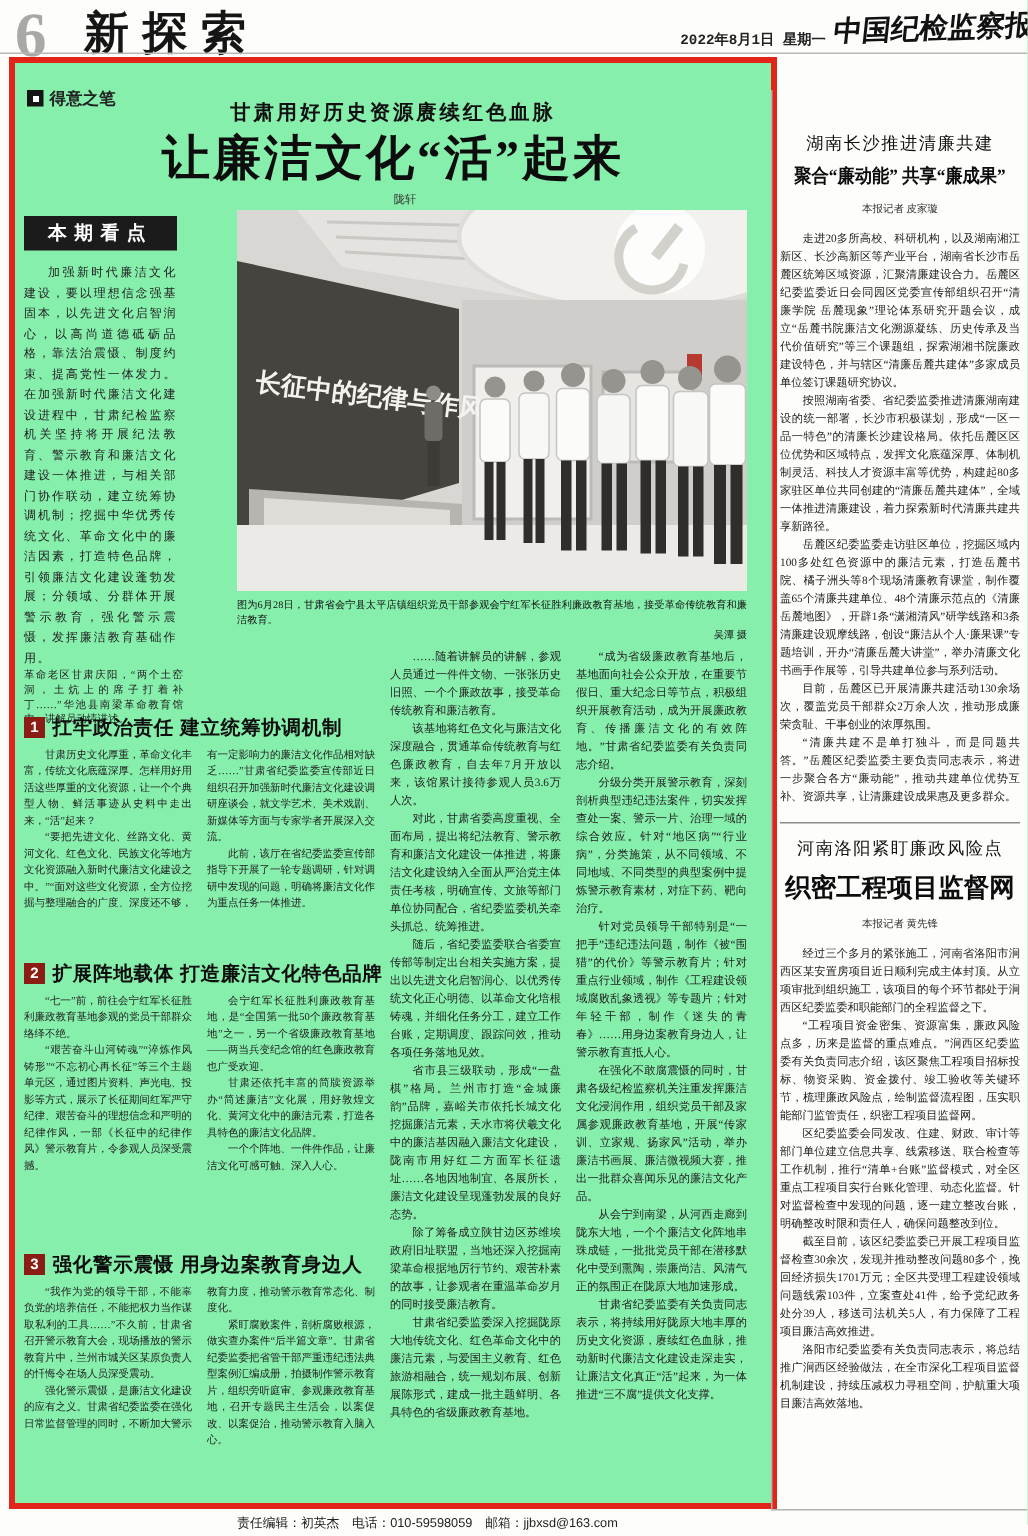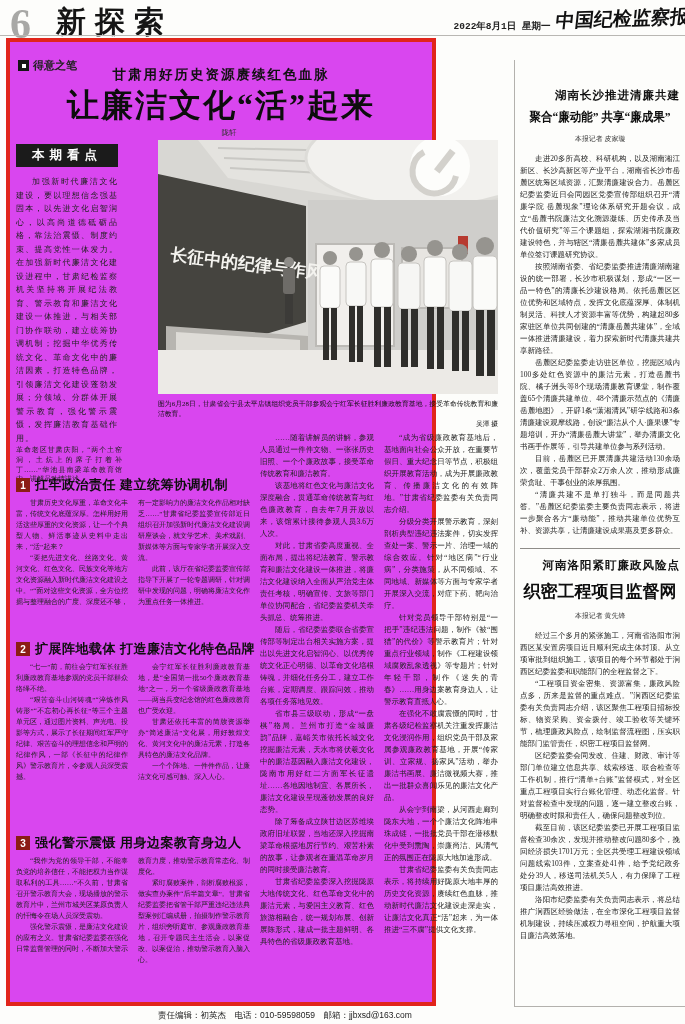--- a/index.html
+++ b/index.html
@@ -14,21 +14,21 @@
   
   .page-num{left:10px;top:0px;font-size:42px;color:#a8a8a6;font-weight:bold;}
   .section-name{left:56px;top:2px;font-size:30px;font-weight:bold;letter-spacing:9px;color:#151515;}
   .section-bar{left:58px;top:44px;width:116px;height:5px;background:#151515;}
   .header-line{left:0;top:35px;width:685px;height:1px;background:#b9b7b3;}
   .date-line{left:452px;top:20px;width:100px;font-size:9.5px;text-align:center;color:#222;font-family:Liberation Mono, monospace;font-weight:bold;}
   .masthead{left:556px;top:6px;width:129px;font-size:19px;font-weight:900;letter-spacing:0px;
     transform:skewX(-8deg) rotate(-2deg);color:#111;white-space:nowrap;}
 
   
-  .red-frame{left:6px;top:38px;width:430px;height:968px;border:4px solid #e1251b;background:#d946ef;box-sizing:border-box;}
+  .red-frame{left:6px;top:38px;width:512px;height:968px;border:4px solid #e1251b;background:#86efac;box-sizing:border-box;}
   .tag-row{left:8px;top:16px;display:flex;align-items:center;gap:4px;font-size:11px;font-weight:bold;color:#222;}
   .tag-icon{width:11px;height:11px;background:#151515;display:inline-flex;align-items:center;justify-content:center;}
   .tag-icon span{width:4px;height:4px;background:#fff;display:block;}
   .kicker{left:0;right:0;top:24px;text-align:center;font-size:13.5px;font-weight:bold;letter-spacing:2px;color:#111;}
   .headline{left:0;right:0;top:42px;text-align:center;font-size:32px;font-weight:900;letter-spacing:2px;color:#0d0d0d;}
   .byline{left:0;right:0;top:86px;text-align:center;font-size:7.5px;color:#333;padding-left:16px;}
 
   .highlights{left:6px;top:102px;width:102px;}
   .hl-bar{background:#1b1b1b;color:#fff;text-align:center;font-size:12.5px;font-weight:bold;letter-spacing:5px;padding:3px 0;}
   .hl-text{margin-top:8px;font-size:8px;line-height:13.5px;letter-spacing:1px;font-weight:normal;text-align:justify;color:#222;text-indent:2em;}
@@ -52,21 +52,21 @@
   .rflow{left:250px;top:390px;width:238px;height:562px;column-count:2;column-gap:10px;
     font-size:7.5px;line-height:12px;text-align:justify;color:#222;overflow:hidden;position:absolute;}
 
   
   .vrule{left:514px;top:60px;width:1px;height:946px;background:#b3b1ad;}
   .rc-divider{left:520px;top:548px;width:160px;height:1px;background:#8e8c88;}
   .bottom-right-line{left:514px;top:1006px;width:171px;height:1px;background:#b3b1ad;}
 
   .article1{left:520px;top:88px;width:160px;}
   .article2{left:520px;top:558px;width:160px;}
-  .rc-kicker{text-align:right;font-size:11.5px;font-weight:bold;letter-spacing:1px;color:#111;white-space:nowrap;}
+  .rc-kicker{text-align:center;font-size:11.5px;font-weight:normal;letter-spacing:1px;color:#111;white-space:nowrap;}
   .a1-title{margin-top:6px;text-align:center;font-size:12.5px;font-weight:900;white-space:nowrap;transform:scaleX(0.92);transform-origin:center;color:#0d0d0d;}
   .a2-title{margin-top:7px;text-align:center;font-size:17px;font-weight:900;letter-spacing:0px;white-space:nowrap;color:#0d0d0d;}
   .rc-byline{margin-top:8px;text-align:center;font-size:7px;color:#333;}
   .rc-body{margin-top:9px;font-size:7.5px;line-height:12px;text-align:justify;color:#222;}
 
   
   .footer{left:0;top:1010px;width:570px;text-align:center;font-size:8.5px;color:#222;font-family:"Liberation Sans",sans-serif;}
 </style>
 </head>
 <body>
@@ -215,21 +215,21 @@
 
   <div class="rflow">
       <p>……随着讲解员的讲解，参观人员通过一件件文物、一张张历史旧照、一个个廉政故事，接受革命传统教育和廉洁教育。</p>
       <p>该基地将红色文化与廉洁文化深度融合，贯通革命传统教育与红色廉政教育，自去年7月开放以来，该馆累计接待参观人员3.6万人次。</p>
       <p>对此，甘肃省委高度重视、全面布局，提出将纪法教育、警示教育和廉洁文化建设一体推进，将廉洁文化建设纳入全面从严治党主体责任考核，明确宣传、文旅等部门单位协同配合，省纪委监委机关牵头抓总、统筹推进。</p>
       <p>随后，省纪委监委联合省委宣传部等制定出台相关实施方案，提出以先进文化启智润心、以优秀传统文化正心明德、以革命文化培根铸魂，并细化任务分工，建立工作台账，定期调度、跟踪问效，推动各项任务落地见效。</p>
       <p>省市县三级联动，形成“一盘棋”格局。兰州市打造“金城廉韵”品牌，嘉峪关市依托长城文化挖掘廉洁元素，天水市将伏羲文化中的廉洁基因融入廉洁文化建设，陇南市用好红二方面军长征遗址……各地因地制宜、各展所长，廉洁文化建设呈现蓬勃发展的良好态势。</p>
       <p>除了筹备成立陕甘边区苏维埃政府旧址联盟，当地还深入挖掘南梁革命根据地厉行节约、艰苦朴素的故事，让参观者在重温革命岁月的同时接受廉洁教育。</p>
       <p>甘肃省纪委监委深入挖掘陇原大地传统文化、红色革命文化中的廉洁元素，与爱国主义教育、红色旅游相融合，统一规划布展、创新展陈形式，建成一批主题鲜明、各具特色的省级廉政教育基地。</p>
       <p>“成为省级廉政教育基地后，基地面向社会公众开放，在重要节假日、重大纪念日等节点，积极组织开展教育活动，成为开展廉政教育、传播廉洁文化的有效阵地。”甘肃省纪委监委有关负责同志介绍。</p>
-      <p>分级分类开展警示教育，深刻剖析典型违纪违法案件，切实发挥查处一案、警示一片、治理一域的综合效应。针对“地区病”“行业病”，分类施策，从不同领域、不同地域、新媒体等方面与专家学者开展深入交流，对症下药、靶向治疗。</p>
+      <p>分级分类开展警示教育，深刻剖析典型违纪违法案件，切实发挥查处一案、警示一片、治理一域的综合效应。针对“地区病”“行业病”，分类施策，从不同领域、不同地域、不同类型的典型案例中提炼警示教育素材，对症下药、靶向治疗。</p>
       <p>针对党员领导干部特别是“一把手”违纪违法问题，制作《被“围猎”的代价》等警示教育片；针对重点行业领域，制作《工程建设领域腐败乱象透视》等专题片；针对年轻干部，制作《迷失的青春》……用身边案教育身边人，让警示教育直抵人心。</p>
       <p>在强化不敢腐震慑的同时，甘肃各级纪检监察机关注重发挥廉洁文化浸润作用，组织党员干部及家属参观廉政教育基地，开展“传家训、立家规、扬家风”活动，举办廉洁书画展、廉洁微视频大赛，推出一批群众喜闻乐见的廉洁文化产品。</p>
       <p>从会宁到南梁，从河西走廊到陇东大地，一个个廉洁文化阵地串珠成链，一批批党员干部在潜移默化中受到熏陶，崇廉尚洁、风清气正的氛围正在陇原大地加速形成。</p>
       <p>甘肃省纪委监委有关负责同志表示，将持续用好陇原大地丰厚的历史文化资源，赓续红色血脉，推动新时代廉洁文化建设走深走实，让廉洁文化真正“活”起来，为一体推进“三不腐”提供文化支撑。</p>
     </div>
 </div>
 
 <div class="abs vrule"></div>
 
 <div class="abs article1">

